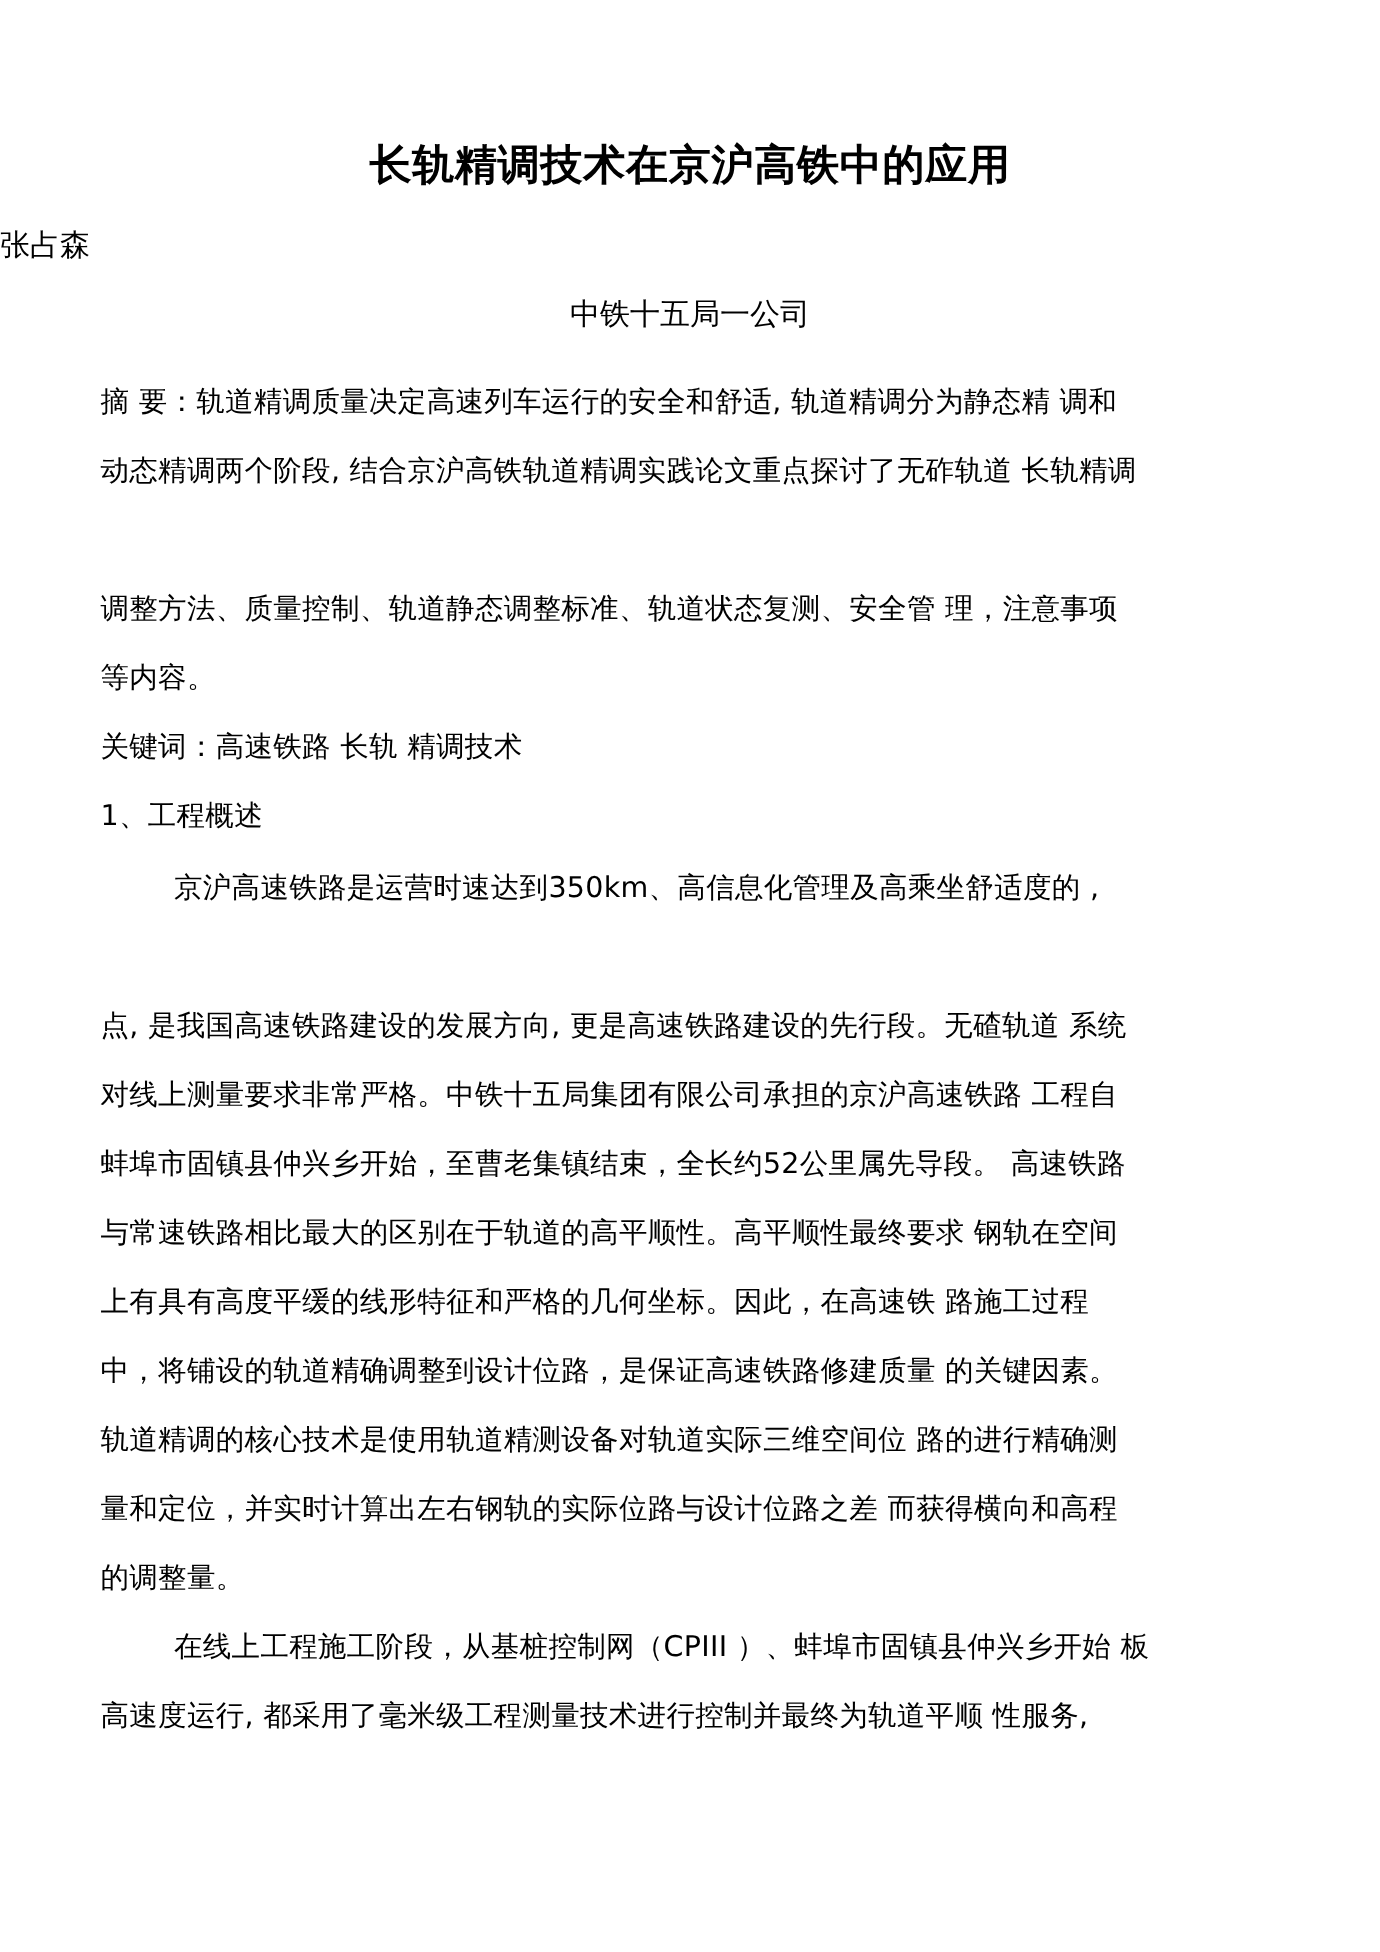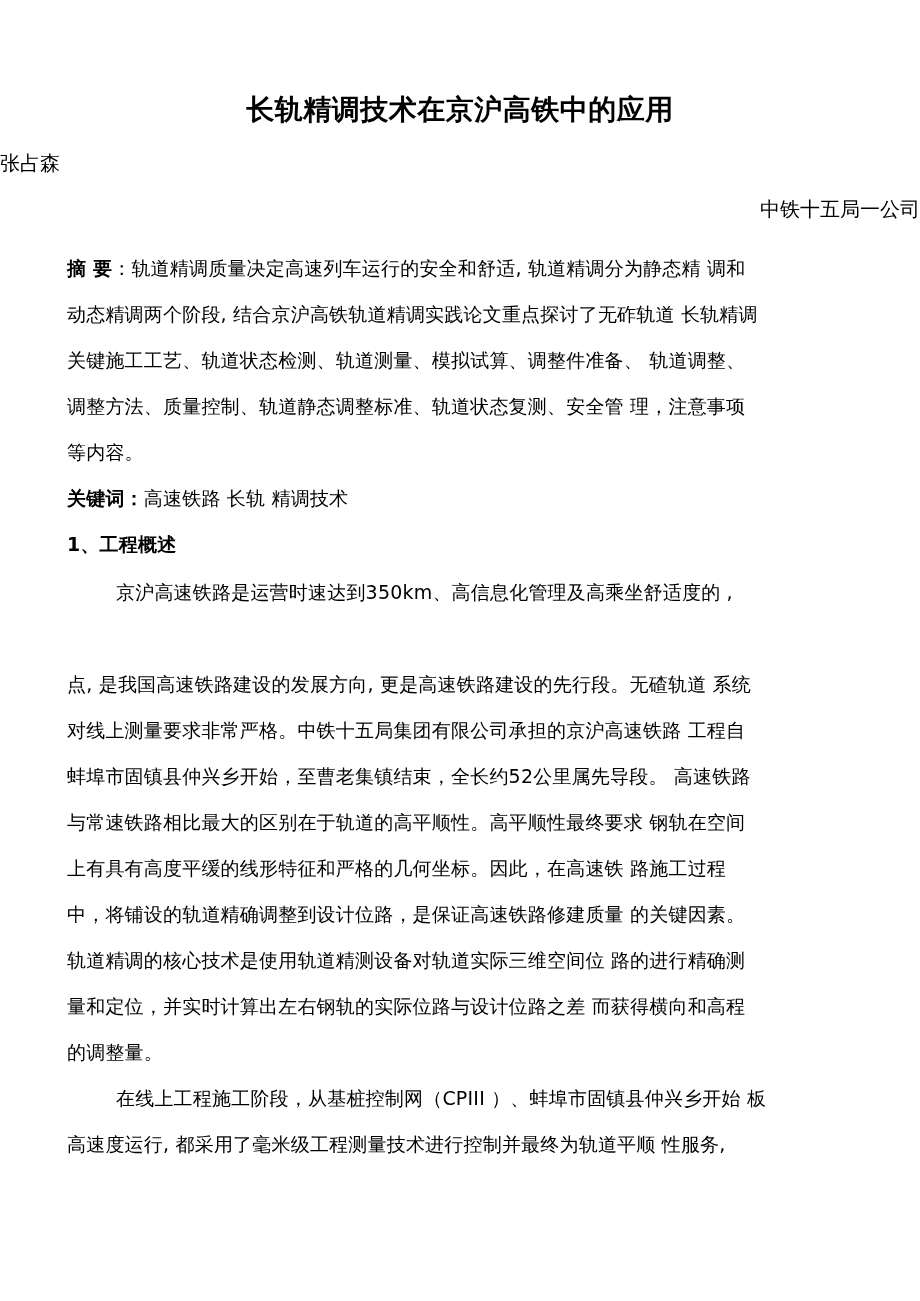--- a/index.html
+++ b/index.html
@@ -11,42 +11,41 @@
   .page { position: absolute; left: 0; top: 0; width: 920px; height: 912px; }
   .title {
     position: absolute; left: 0; width: 920px; top: 92px; text-align: center;
     font-size: 28px; font-weight: bold; letter-spacing: 0.5px; line-height: 36px;
   }
   .author {
     position: absolute; left: 0; width: 920px; top: 148px; 
     font-size: 20px; line-height: 30px;
   }
   .affil {
-    position: absolute; left: 0; width: 920px; top: 194px; text-align: right;
+    position: absolute; left: 0; width: 920px; top: 194px; text-align: center;
     font-size: 20px; line-height: 30px;
   }
   .line {
     position: absolute; left: 67px; width: 790px; font-size: 19px; line-height: 28px;
     white-space: nowrap; letter-spacing: 0.2px;
   }
   .indent { left: 116px; }
-  .bold { font-weight: bold; }
+  .bold { font-weight: normal; }
 </style>
 </head>
 <body>
 
 <div class="page">
 
   <div class="title">长轨精调技术在京沪高铁中的应用</div>
   <div class="author">张占森</div>
   <div class="affil">中铁十五局一公司</div>
 
   <div class="line" style="top:254px"><span class="bold">摘  要</span><span>：轨道精调质量决定高速列车运行的安全和舒适, 轨道精调分为静态精  调和</span></div>
   <div class="line" style="top:300px">动态精调两个阶段, 结合京沪高铁轨道精调实践论文重点探讨了无砟轨道  长轨精调</div>
-  <div class="line" style="top:346px">关键施工工艺、轨道状态检测、轨道测量、模拟试算、调整件准备、  轨道调整、</div>
   <div class="line" style="top:392px">调整方法、质量控制、轨道静态调整标准、轨道状态复测、安全管  理，注意事项</div>
   <div class="line" style="top:438px">等内容。</div>
 
   <div class="line" style="top:484px"><span class="bold">关键词：</span><span>高速铁路  长轨  精调技术</span></div>
 
   <div class="line bold" style="top:530px">1、工程概述</div>
 
   <div class="line indent" style="top:578px">京沪高速铁路是运营时速达到350km、高信息化管理及高乘坐舒适度的 ,</div>
   <div class="line" style="top:670px">点, 是我国高速铁路建设的发展方向, 更是高速铁路建设的先行段。无碴轨道  系统</div>
   <div class="line" style="top:716px">对线上测量要求非常严格。中铁十五局集团有限公司承担的京沪高速铁路  工程自</div>

